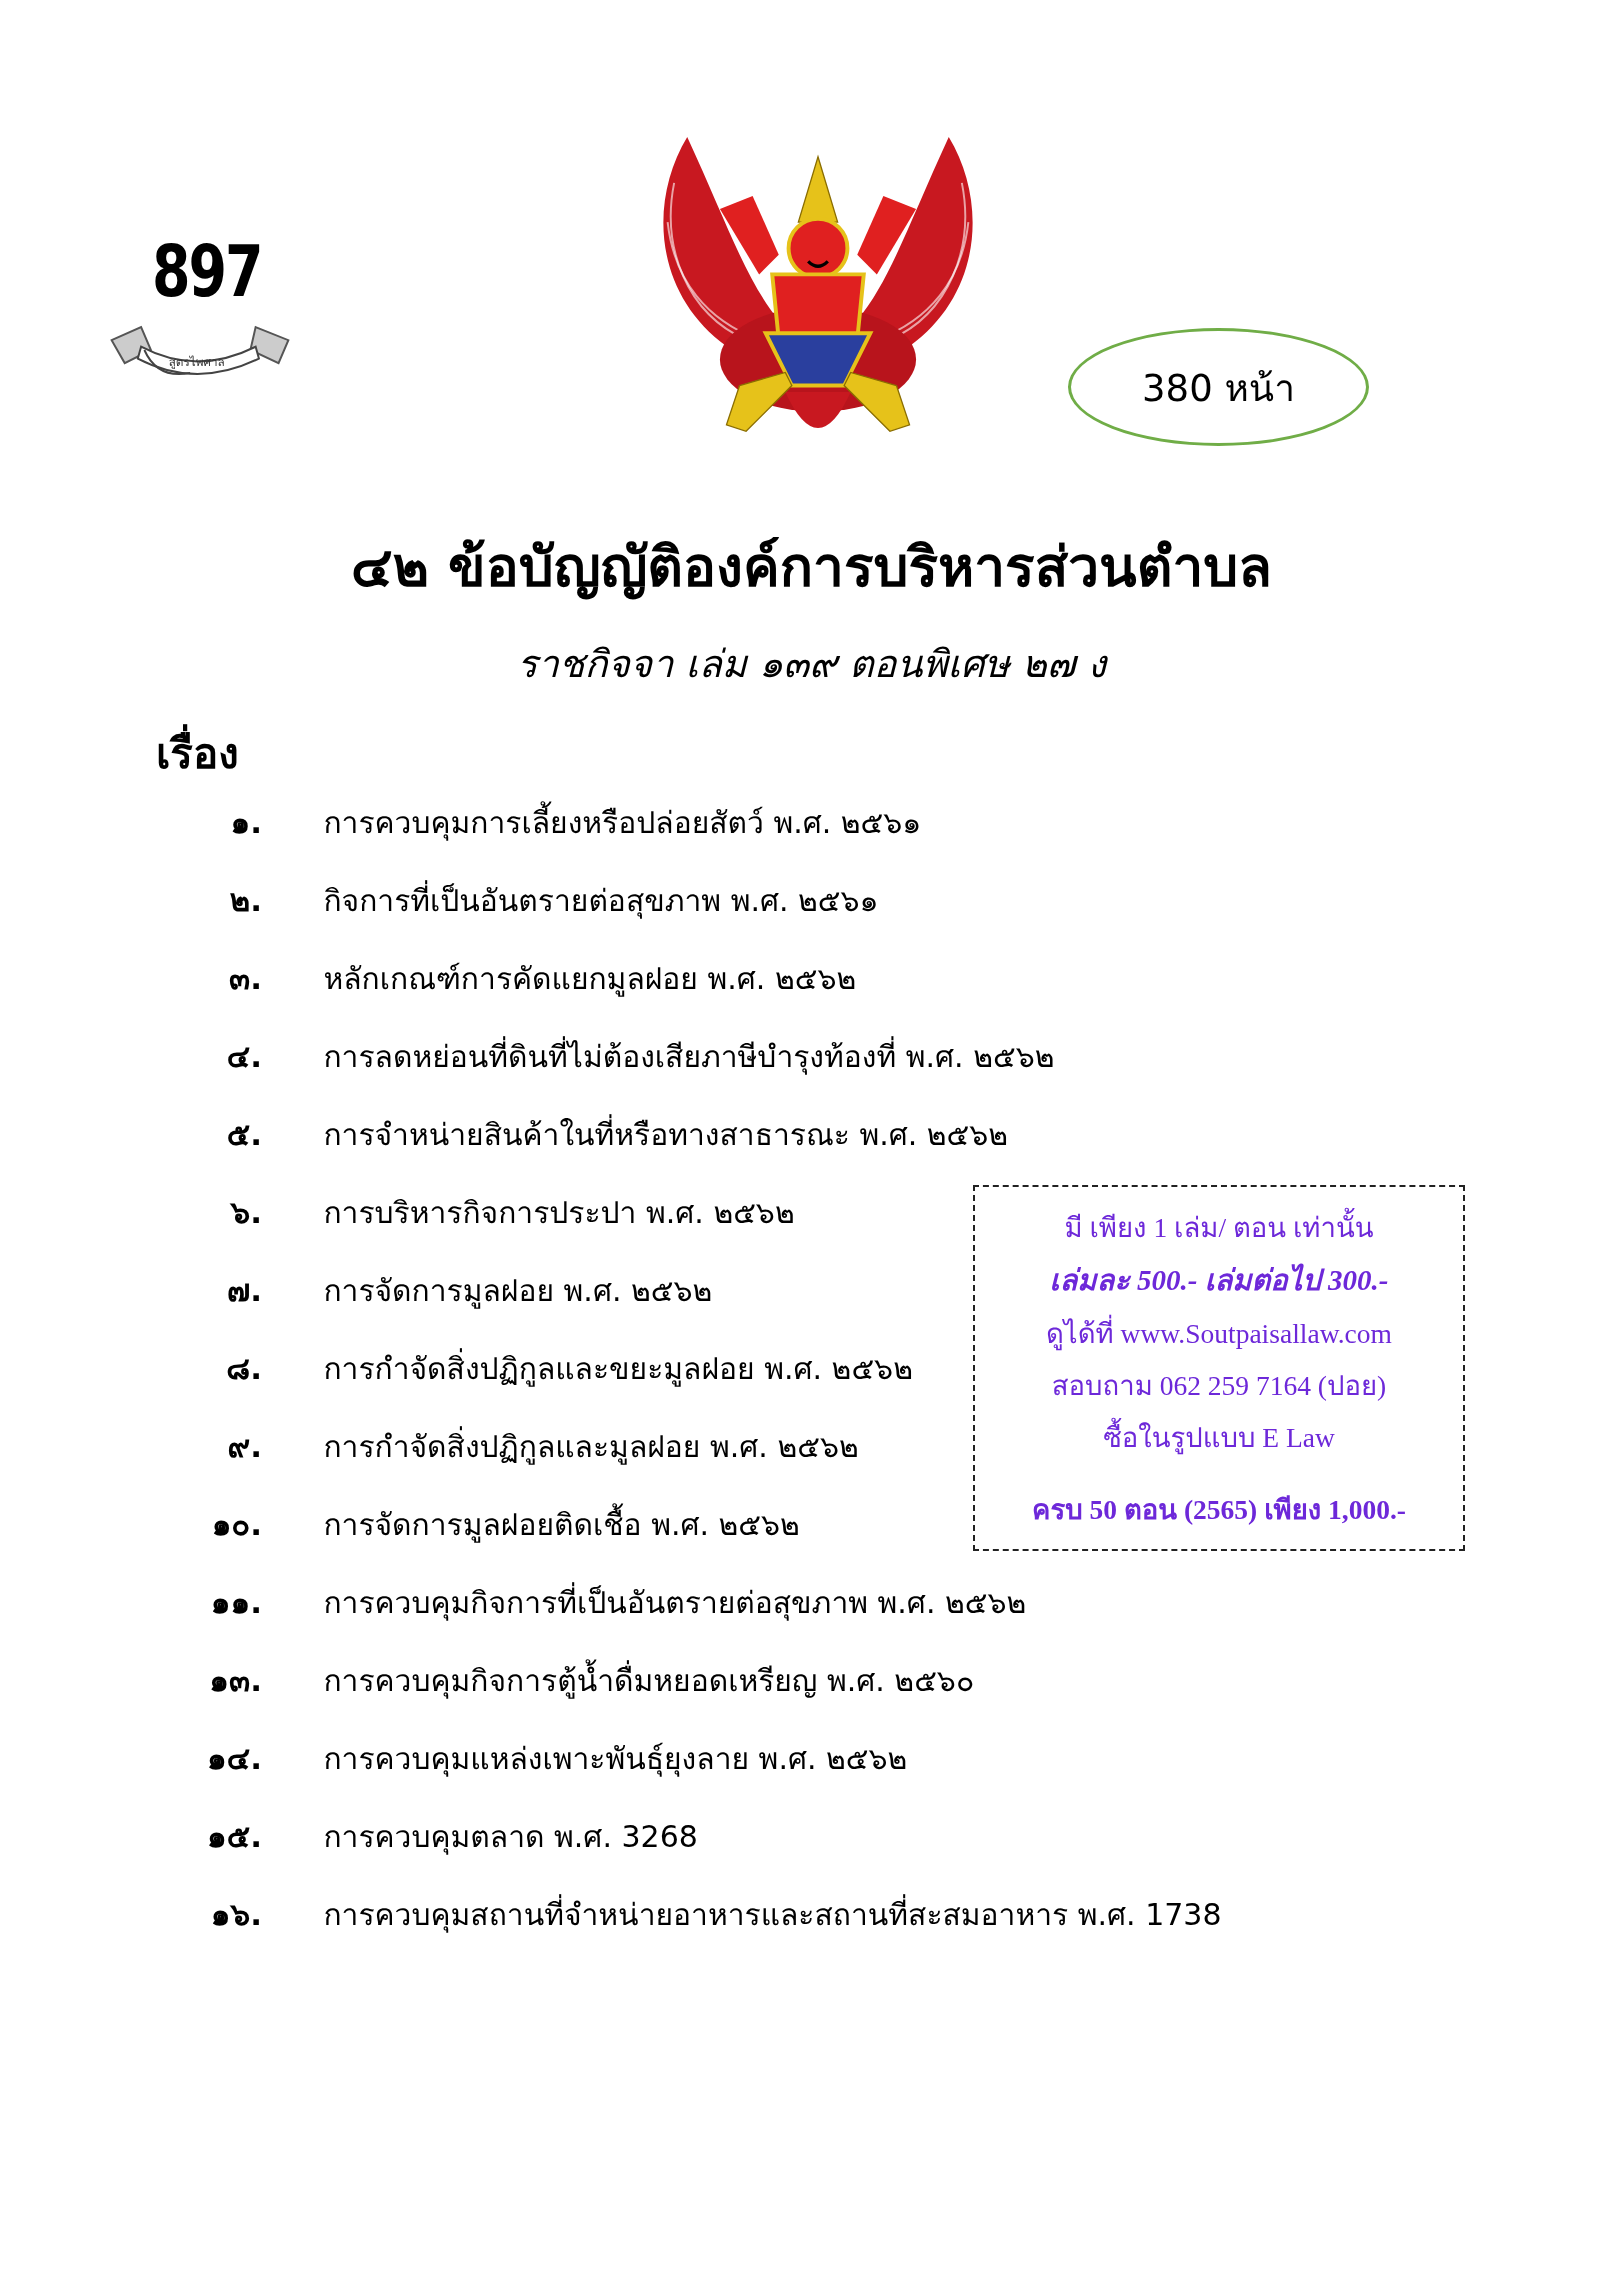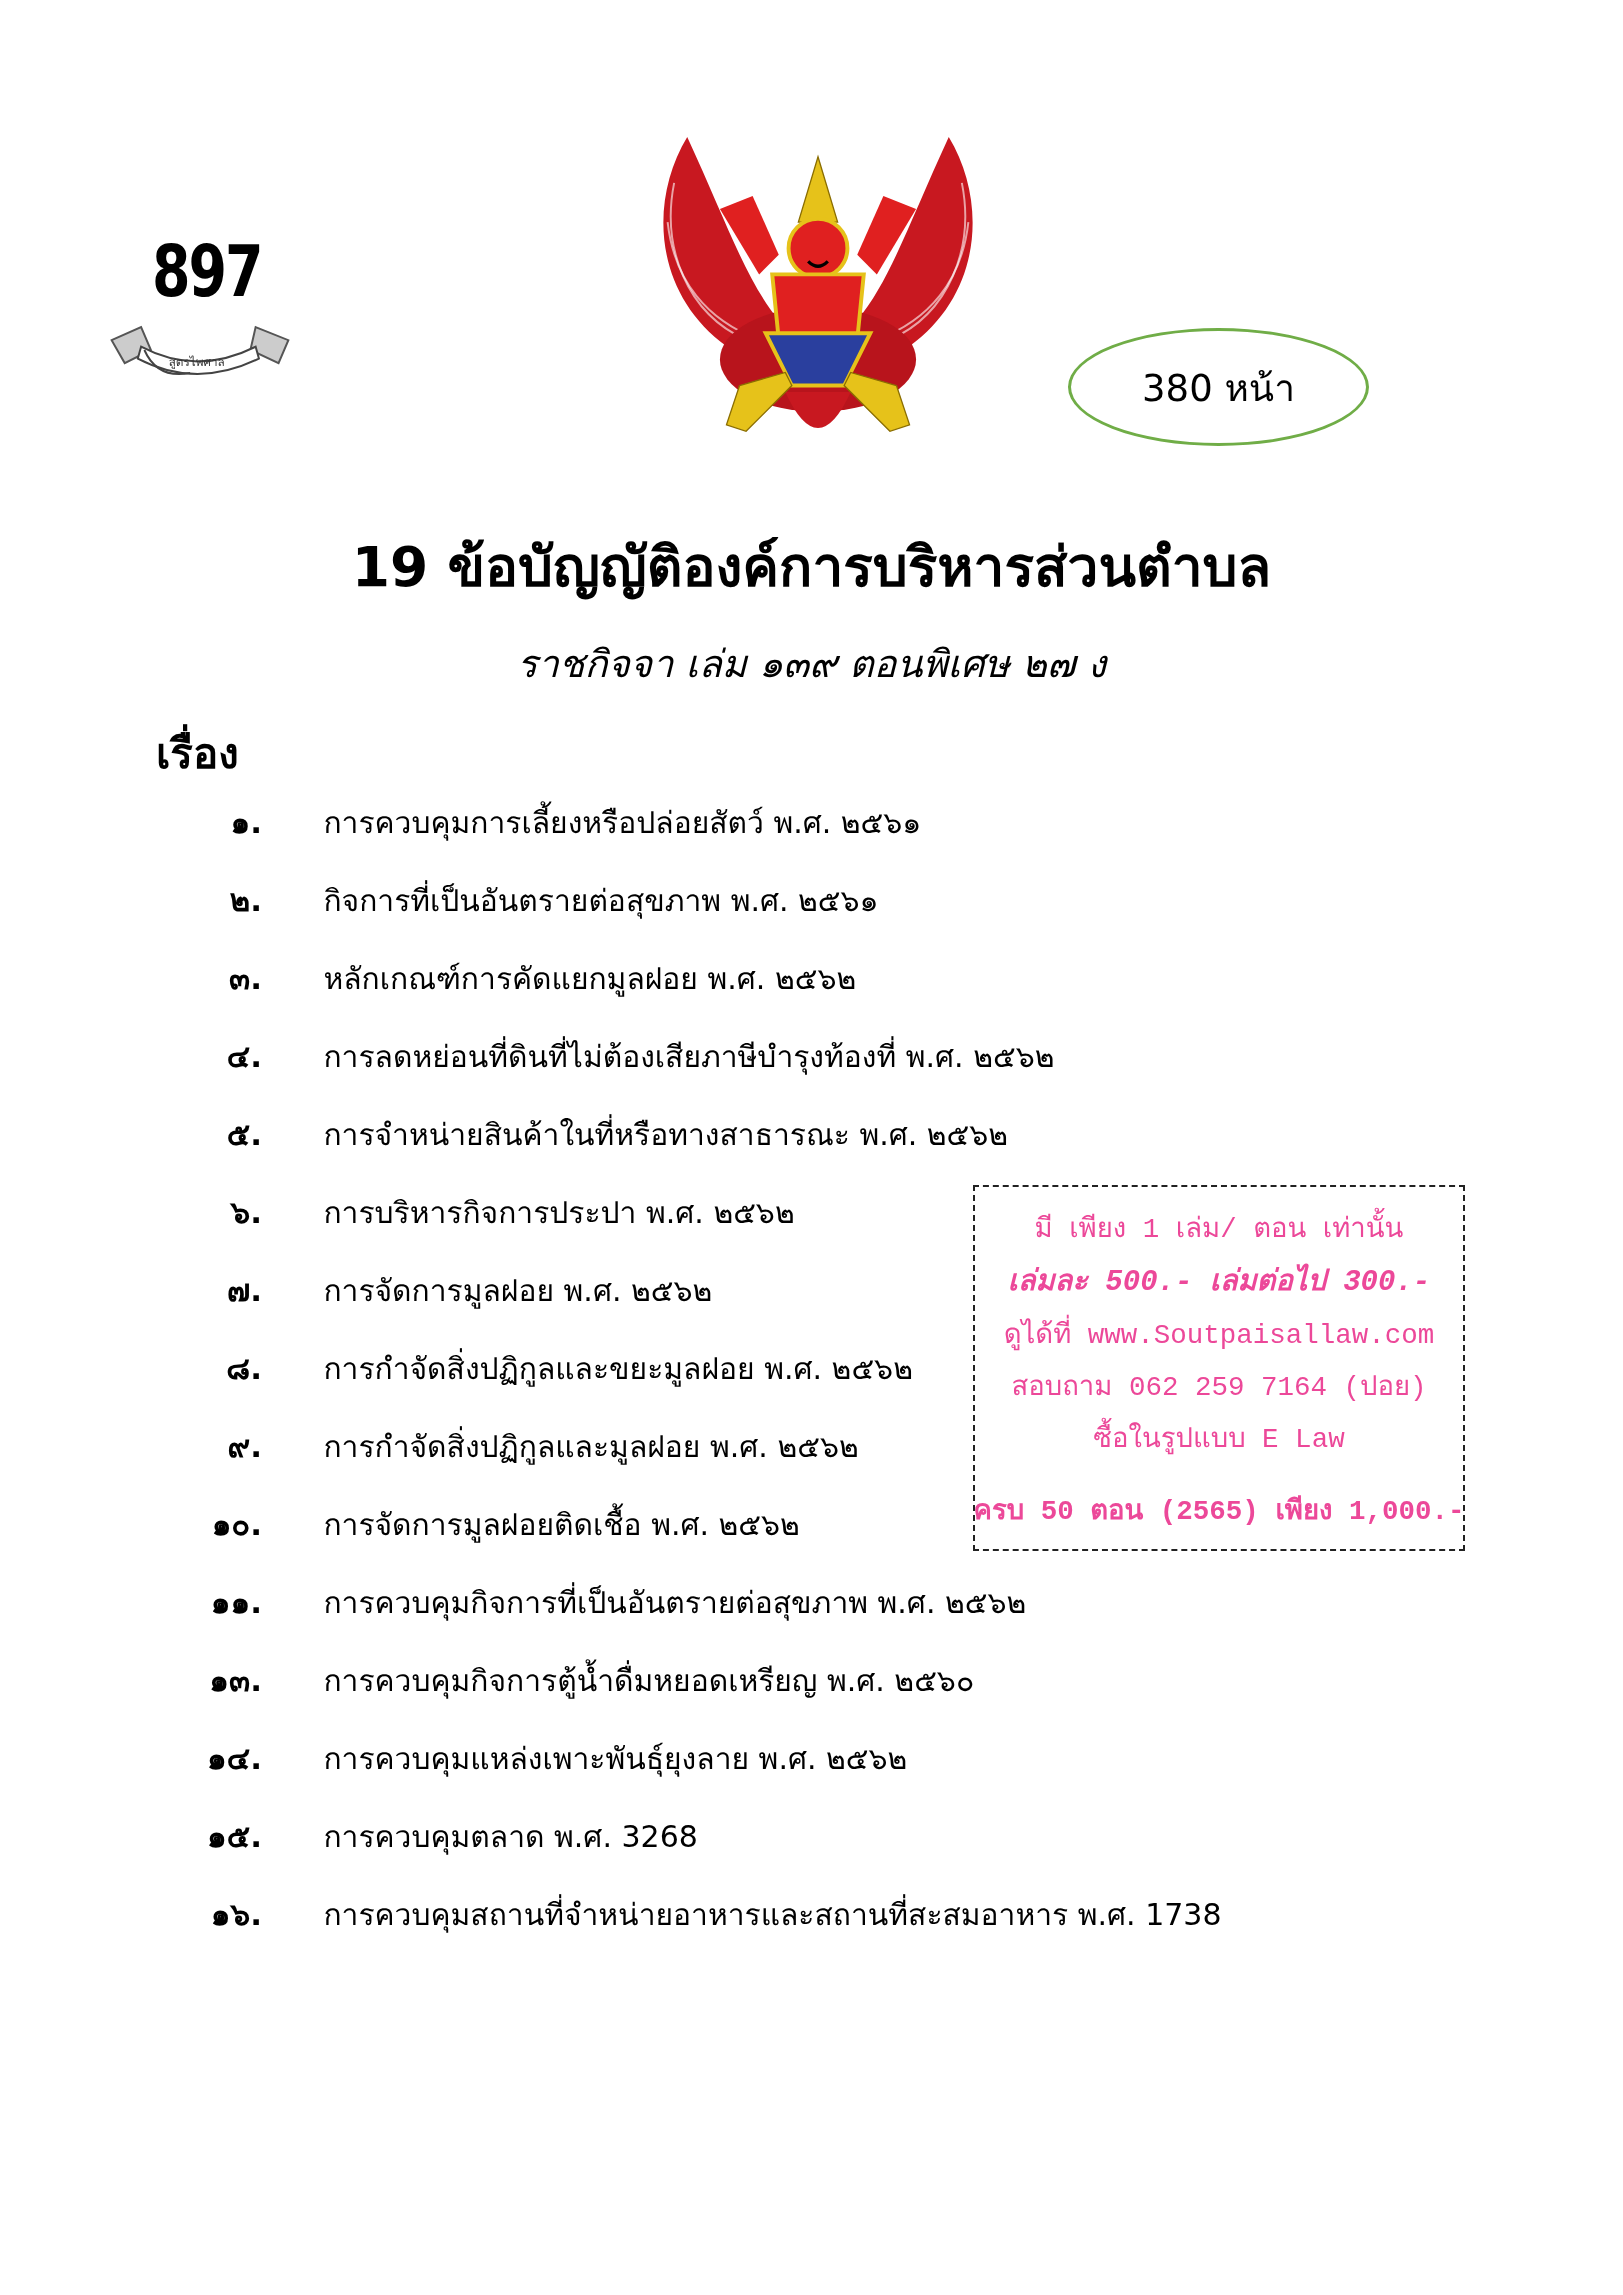--- a/index.html
+++ b/index.html
@@ -32,22 +32,22 @@
   .toc { left: 170px; top: 797px; width: 1178px; }
   .toc-item { display: flex; align-items: baseline; height: 78px; font-size: 30px;
     font-family: "DejaVu Sans", sans-serif; }
   .toc-num { width: 92px; text-align: right; font-weight: bold; padding-right: 14.4px; font-size: 31px; }
   .toc-text { white-space: nowrap; margin-left: 47px; }
 
   .promo-box { left: 973px; top: 1185px; width: 492px; height: 366px;
     box-sizing: border-box; border: 2.6px dashed #222;
     display: flex; flex-direction: column; align-items: center; justify-content: space-around;
     padding: 14.4px 6.5px; }
-  .promo-line { font-size: 27.5px; font-family: Liberation Mono, monospace; text-align: center;
-    white-space: nowrap; color: #ec4899; }
+  .promo-line { font-size: 27.5px; font-family: Liberation Serif, serif; text-align: center;
+    white-space: nowrap; color: #6d28d9; }
   .promo-line.price { font-style: italic; font-weight: bold; font-size: 29px; }
   .promo-line.bundle { font-weight: bold; font-size: 27.5px; margin-top: 20px; }
 </style>
 </head>
 <body>
 
 <div class="abs page-number">897</div>
 
 <div class="abs ribbon-logo">
   <svg width="190" height="72" viewBox="0 0 290 110">
@@ -88,21 +88,21 @@
 
     <path d="M140 400 L210 380 L220 400 L150 470 L120 460 Z" fill="#e6c21a" stroke="#8a6d00" stroke-width="2"></path>
     <path d="M380 400 L310 380 L300 400 L370 470 L400 460 Z" fill="#e6c21a" stroke="#8a6d00" stroke-width="2"></path>
   </svg>
 </div>
 
 <div class="abs pages-oval">
   <span>380 หน้า</span>
 </div>
 
-<div class="abs main-title">19  ข้อบัญญัติองค์การบริหารส่วนตำบล</div>
+<div class="abs main-title">๔๒  ข้อบัญญัติองค์การบริหารส่วนตำบล</div>
 <div class="abs subtitle">ราชกิจจา เล่ม ๑๓๙ ตอนพิเศษ  ๒๗ ง</div>
 
 <div class="abs section-heading">เรื่อง</div>
 
 <div class="abs toc">
   <div class="toc-item">
       <span class="toc-num">๑.</span>
       <span class="toc-text">การควบคุมการเลี้ยงหรือปล่อยสัตว์ พ.ศ. ๒๕๖๑</span>
     </div>
   <div class="toc-item">

